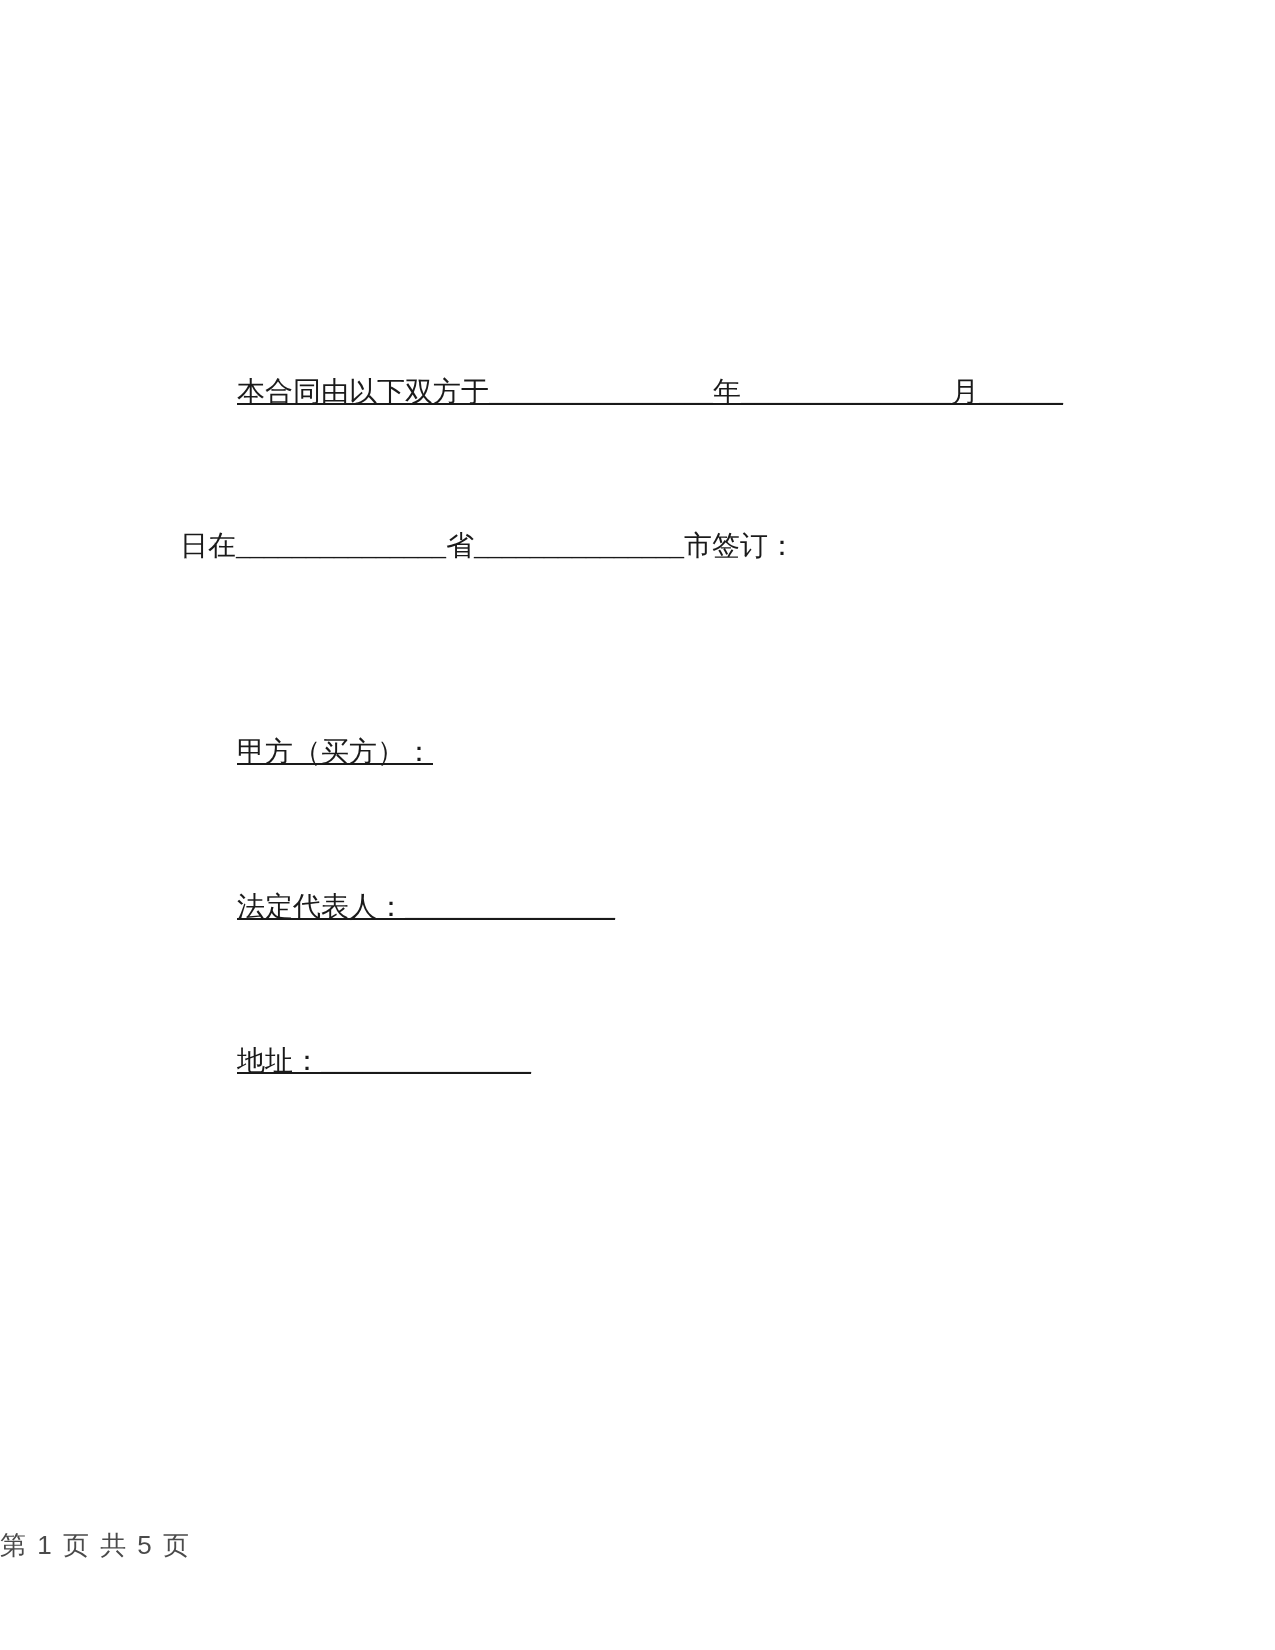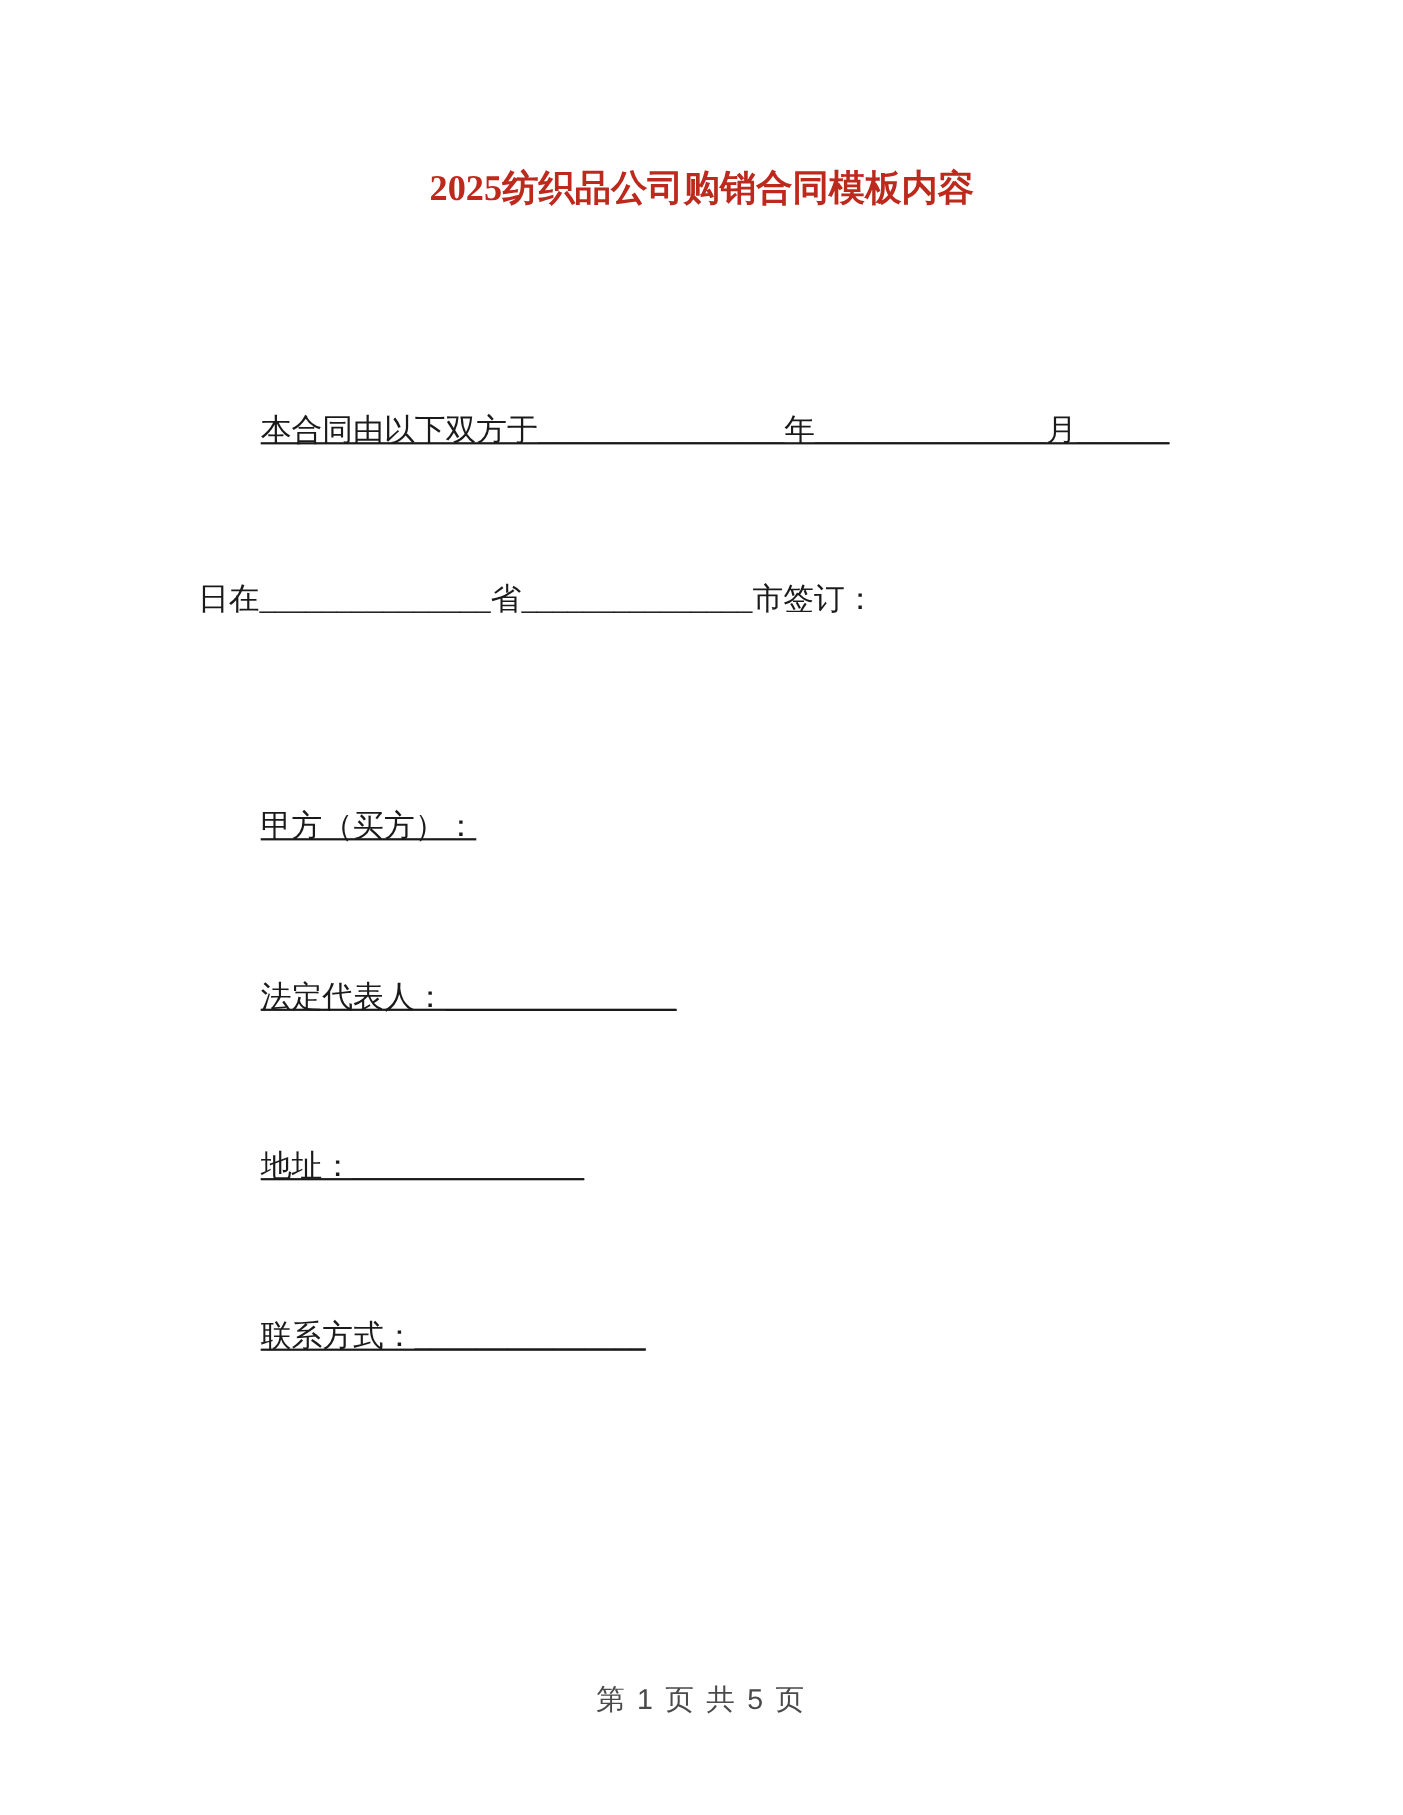--- a/index.html
+++ b/index.html
@@ -43,44 +43,42 @@
   }
   .indent {
     text-indent: 57px;
     text-decoration: underline;
   }
   .page-footer {
     position: absolute;
     left: 0;
     top: 1528px;
     width: 1275px;
-    text-align: center;
+    text-align: left;
     font-family: "Liberation Sans", "DejaVu Sans", sans-serif;
     font-size: 26px;
     color: #4a4a4a; 
     letter-spacing: 2px;
     white-space: pre;
   }
 </style>
 </head>
 <body>
 
 <div class="page">
 
-  <h1 class="doc-title">2025纺织品公司购销合同模板内容</h1>
 
   <div class="body-lines">
 
     <div class="line indent">本合同由以下双方于________________年_______________月______</div>
     <div class="line">日在_______________省_______________市签订：</div>
 
     <div class="line indent">甲方（买方）：</div>
     <div class="line indent">法定代表人：_______________</div>
     <div class="line indent">地址：_______________</div>
-    <div class="line indent">联系方式：_______________</div>
 
     
     
     
     
 
     
     
 
     

